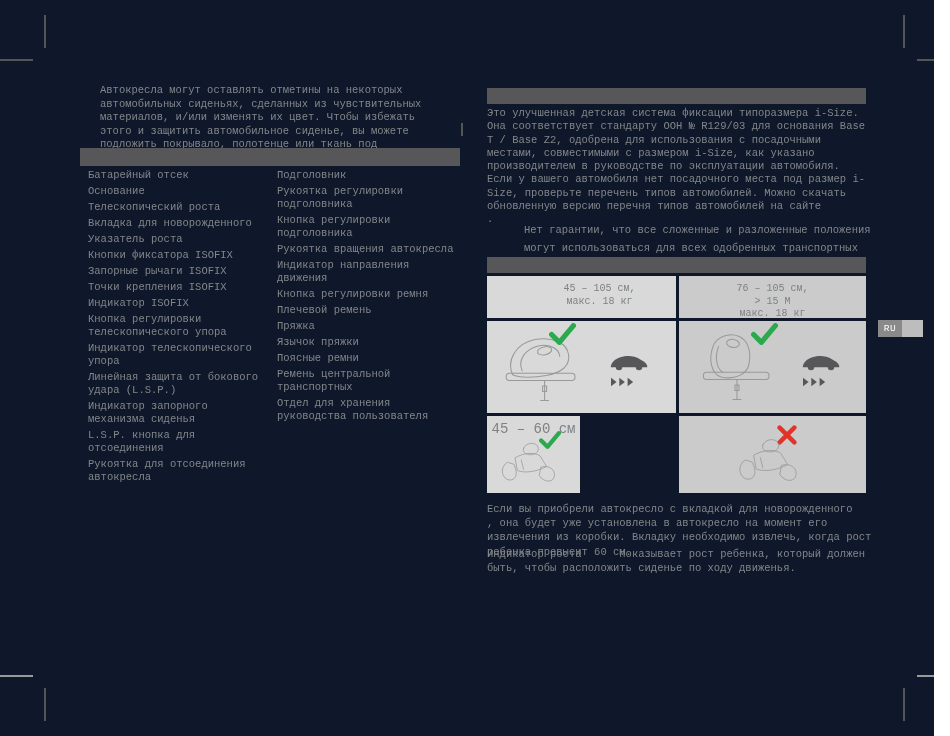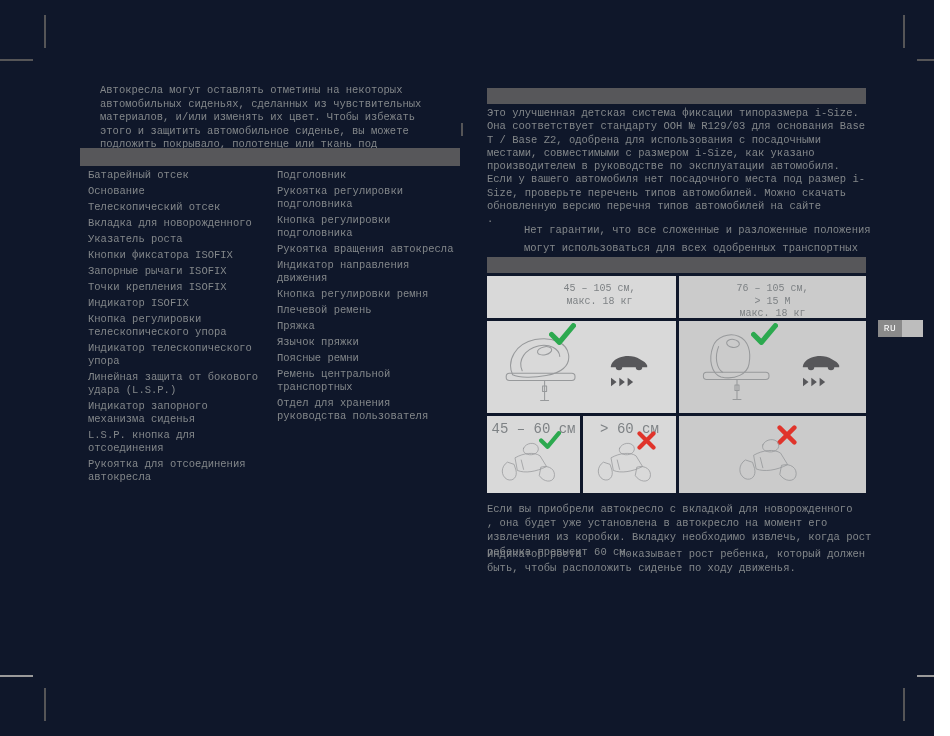--- a/index.html
+++ b/index.html
@@ -46,21 +46,21 @@
   <div class="mark" style="left:461px;top:123px;width:2px;height:13px;"></div>
 
   <p class="intro">Автокресла могут оставлять отметины на некоторых автомобильных сиденьях, сделанных из чувствительных материалов, и/или изменять их цвет. Чтобы избежать этого и защитить автомобильное сиденье, вы можете подложить покрывало, полотенце или ткань под автокресло.</p>
 
   <div class="bar" style="left:80px;top:148px;width:380px;height:18px;"></div>
 
   <div class="parts">
     <div class="pcol">
         <p class="pitem">Батарейный отсек</p>
         <p class="pitem">Основание</p>
-        <p class="pitem">Телескопический отсек</p>
+        <p class="pitem">Телескопический роста</p>
         <p class="pitem">Вкладка для новорожденного</p>
         <p class="pitem">Указатель роста</p>
         <p class="pitem">Кнопки фиксатора ISOFIX</p>
         <p class="pitem">Запорные рычаги ISOFIX</p>
         <p class="pitem">Точки крепления ISOFIX</p>
         <p class="pitem">Индикатор ISOFIX</p>
         <p class="pitem">Кнопка регулировки телескопического упора</p>
         <p class="pitem">Индикатор телескопического упора</p>
         <p class="pitem">Линейная защита от бокового удара (L.S.P.)</p>
         <p class="pitem">Индикатор запорного механизма сиденья</p>
@@ -178,58 +178,39 @@
             <path d="M44 14 C48 4 64 3 68 11 C72 19 64 26 54 25 C46 24 42 20 44 14 Z"></path>
             <path d="M30 30 C44 22 62 20 72 27 L83 45 C66 54 46 57 34 52 Z"></path>
             <path d="M16 38 C5 45 5 61 16 67 C26 71 34 63 31 51 L28 42 Z"></path>
             <path d="M74 46 C88 42 99 51 96 63 C93 73 78 72 71 61 Z"></path>
             <path d="M40 34 L44 50"></path>
           </g>
         </svg>
       </span>
     </div>
 
-    <div class="cell cell-light" style="left:96px;top:140px;width:93px;height:77px;">
-      <div class="subhead">&gt; 60 см</div>
-      <span class="abs" style="left:54px;top:15px;">
-        <svg width="19" height="19" viewBox="0 0 19 19">
+
+    <div class="cell cell-dark" style="left:192px;top:140px;width:187px;height:77px;">
+      <span class="abs" style="left:98px;top:9px;">
+        <svg width="20" height="20" viewBox="0 0 19 19">
             <path d="M2.5 2.5 L16.5 16.5 M16.5 2.5 L2.5 16.5" stroke="#e0342b" stroke-width="4.2" stroke-linecap="round"></path>
           </svg>
       </span>
-      <span class="abs" style="left:8px;top:24px;">
-        <svg width="76" height="50" viewBox="0 0 120 85">
+      <span class="abs" style="left:50px;top:20px;">
+        <svg width="88" height="54" viewBox="0 0 120 85">
           <g class="line-art">
             <path d="M44 14 C48 4 64 3 68 11 C72 19 64 26 54 25 C46 24 42 20 44 14 Z"></path>
             <path d="M30 30 C44 22 62 20 72 27 L83 45 C66 54 46 57 34 52 Z"></path>
             <path d="M16 38 C5 45 5 61 16 67 C26 71 34 63 31 51 L28 42 Z"></path>
             <path d="M74 46 C88 42 99 51 96 63 C93 73 78 72 71 61 Z"></path>
             <path d="M40 34 L44 50"></path>
           </g>
         </svg>
       </span>
     </div>
-
-    <div class="cell cell-dark" style="left:192px;top:140px;width:187px;height:77px;">
-      <span class="abs" style="left:98px;top:9px;">
-        <svg width="20" height="20" viewBox="0 0 19 19">
-            <path d="M2.5 2.5 L16.5 16.5 M16.5 2.5 L2.5 16.5" stroke="#e0342b" stroke-width="4.2" stroke-linecap="round"></path>
-          </svg>
-      </span>
-      <span class="abs" style="left:50px;top:20px;">
-        <svg width="88" height="54" viewBox="0 0 120 85">
-          <g class="line-art">
-            <path d="M44 14 C48 4 64 3 68 11 C72 19 64 26 54 25 C46 24 42 20 44 14 Z"></path>
-            <path d="M30 30 C44 22 62 20 72 27 L83 45 C66 54 46 57 34 52 Z"></path>
-            <path d="M16 38 C5 45 5 61 16 67 C26 71 34 63 31 51 L28 42 Z"></path>
-            <path d="M74 46 C88 42 99 51 96 63 C93 73 78 72 71 61 Z"></path>
-            <path d="M40 34 L44 50"></path>
-          </g>
-        </svg>
-      </span>
-    </div>
   </div>
 
   <p class="rpara rpara34" style="top:502px;">Если вы приобрели автокресло с вкладкой для новорожденного      , она будет уже установлена в автокресло на момент его извлечения из коробки. Вкладку необходимо извлечь, когда рост ребенка превысит 60 см.</p>
   <p class="rpara rpara34" style="top:547px;">Индикатор роста      показывает рост ребенка, который должен быть, чтобы расположить сиденье по ходу движенья.</p>
 
   <div class="ru-tab">
     <span class="ru-dark">RU</span>
     <span class="ru-light"></span>
   </div>
 

